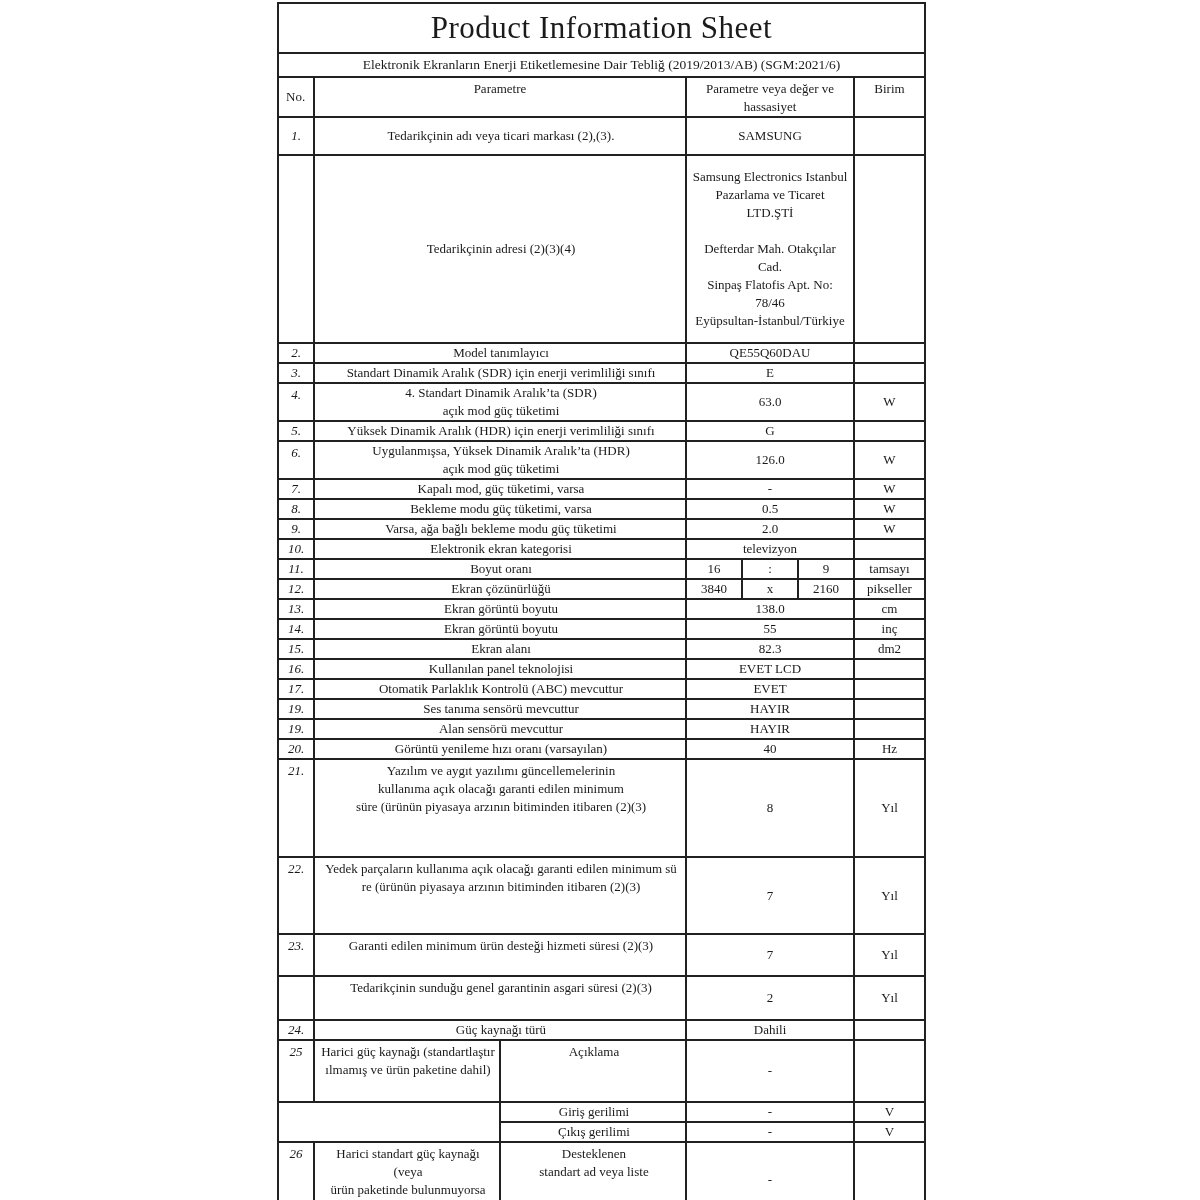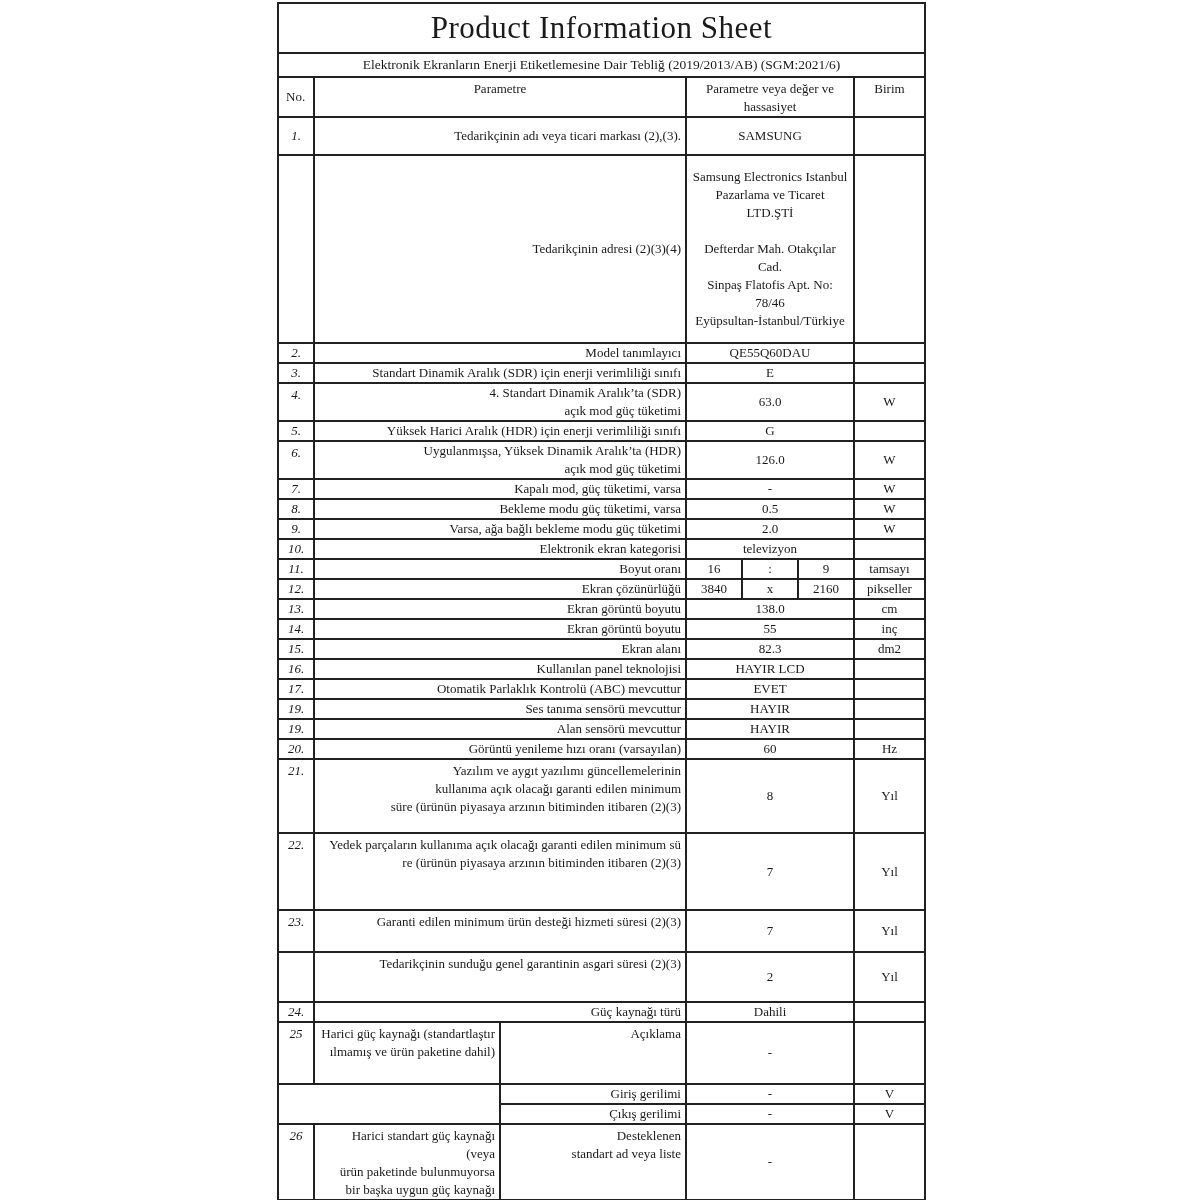--- a/index.html
+++ b/index.html
@@ -19,21 +19,21 @@
   }
   td {
     border: 2px solid #212121;
     font-size: 13px;
     line-height: 18px;
     padding: 0 4px;
     text-align: center;
     vertical-align: middle;
     overflow: hidden;
   }
-  td.param { text-align: right; padding-left: 6px; }
+  td.param { text-align: center; padding-left: 6px; }
   td.no    { font-style: italic; }
   .pre     { white-space: pre-line; }
   .top     { vertical-align: top; padding-top: 2px; }
   .title-cell {
     font-size: 31px;
     line-height: 46px;
     padding: 0;
     font-weight: 400;
     letter-spacing: 0.5px;
   }
@@ -108,21 +108,21 @@
   <tr style="height:38px">
     <td class="no top">4.</td>
     <td colspan="2" class="param pre">4. Standart Dinamik Aralık’ta (SDR)
 açık mod güç tüketimi</td>
     <td colspan="3">63.0</td>
     <td>W</td>
   </tr>
 
   <tr style="height:19px">
     <td class="no">5.</td>
-    <td colspan="2" class="param">Yüksek Harici Aralık (HDR) için enerji verimliliği sınıfı</td>
+    <td colspan="2" class="param">Yüksek Dinamik Aralık (HDR) için enerji verimliliği sınıfı</td>
     <td colspan="3">G</td>
     <td></td>
   </tr>
 
   <tr style="height:37px">
     <td class="no top">6.</td>
     <td colspan="2" class="param pre">Uygulanmışsa, Yüksek Dinamik Aralık’ta (HDR)
 açık mod güç tüketimi</td>
     <td colspan="3">126.0</td>
     <td>W</td>
@@ -191,21 +191,21 @@
   <tr style="height:18px">
     <td class="no">15.</td>
     <td colspan="2" class="param">Ekran alanı</td>
     <td colspan="3">82.3</td>
     <td>dm2</td>
   </tr>
 
   <tr style="height:18px">
     <td class="no">16.</td>
     <td colspan="2" class="param">Kullanılan panel teknolojisi</td>
-    <td colspan="3">HAYIR LCD</td>
+    <td colspan="3">EVET LCD</td>
     <td></td>
   </tr>
 
   <tr style="height:18px">
     <td class="no">17.</td>
     <td colspan="2" class="param">Otomatik Parlaklık Kontrolü (ABC) mevcuttur</td>
     <td colspan="3">EVET</td>
     <td></td>
   </tr>
 
@@ -219,25 +219,25 @@
   <tr style="height:18px">
     <td class="no">19.</td>
     <td colspan="2" class="param">Alan sensörü mevcuttur</td>
     <td colspan="3">HAYIR</td>
     <td></td>
   </tr>
 
   <tr style="height:18px">
     <td class="no">20.</td>
     <td colspan="2" class="param">Görüntü yenileme hızı oranı (varsayılan)</td>
-    <td colspan="3">60</td>
+    <td colspan="3">40</td>
     <td>Hz</td>
   </tr>
 
-  <tr style="height:74px">
+  <tr style="height:98px">
     <td class="no top">21.</td>
     <td colspan="2" class="param pre top">Yazılım ve aygıt yazılımı güncellemelerinin
 kullanıma açık olacağı garanti edilen minimum
 süre (ürünün piyasaya arzının bitiminden itibaren (2)(3)</td>
     <td colspan="3">8</td>
     <td>Yıl</td>
   </tr>
 
   <tr style="height:77px">
     <td class="no top">22.</td>
@@ -247,21 +247,21 @@
     <td>Yıl</td>
   </tr>
 
   <tr style="height:42px">
     <td class="no top">23.</td>
     <td colspan="2" class="param top">Garanti edilen minimum ürün desteği hizmeti süresi (2)(3)</td>
     <td colspan="3">7</td>
     <td>Yıl</td>
   </tr>
 
-  <tr style="height:50px">
+  <tr style="height:44px">
     <td class="no"></td>
     <td colspan="2" class="param top">Tedarikçinin sunduğu genel garantinin asgari süresi (2)(3)</td>
     <td colspan="3">2</td>
     <td>Yıl</td>
   </tr>
 
   <tr style="height:18px">
     <td class="no">24.</td>
     <td colspan="2" class="param">Güç kaynağı türü</td>
     <td colspan="3">Dahili</td>

